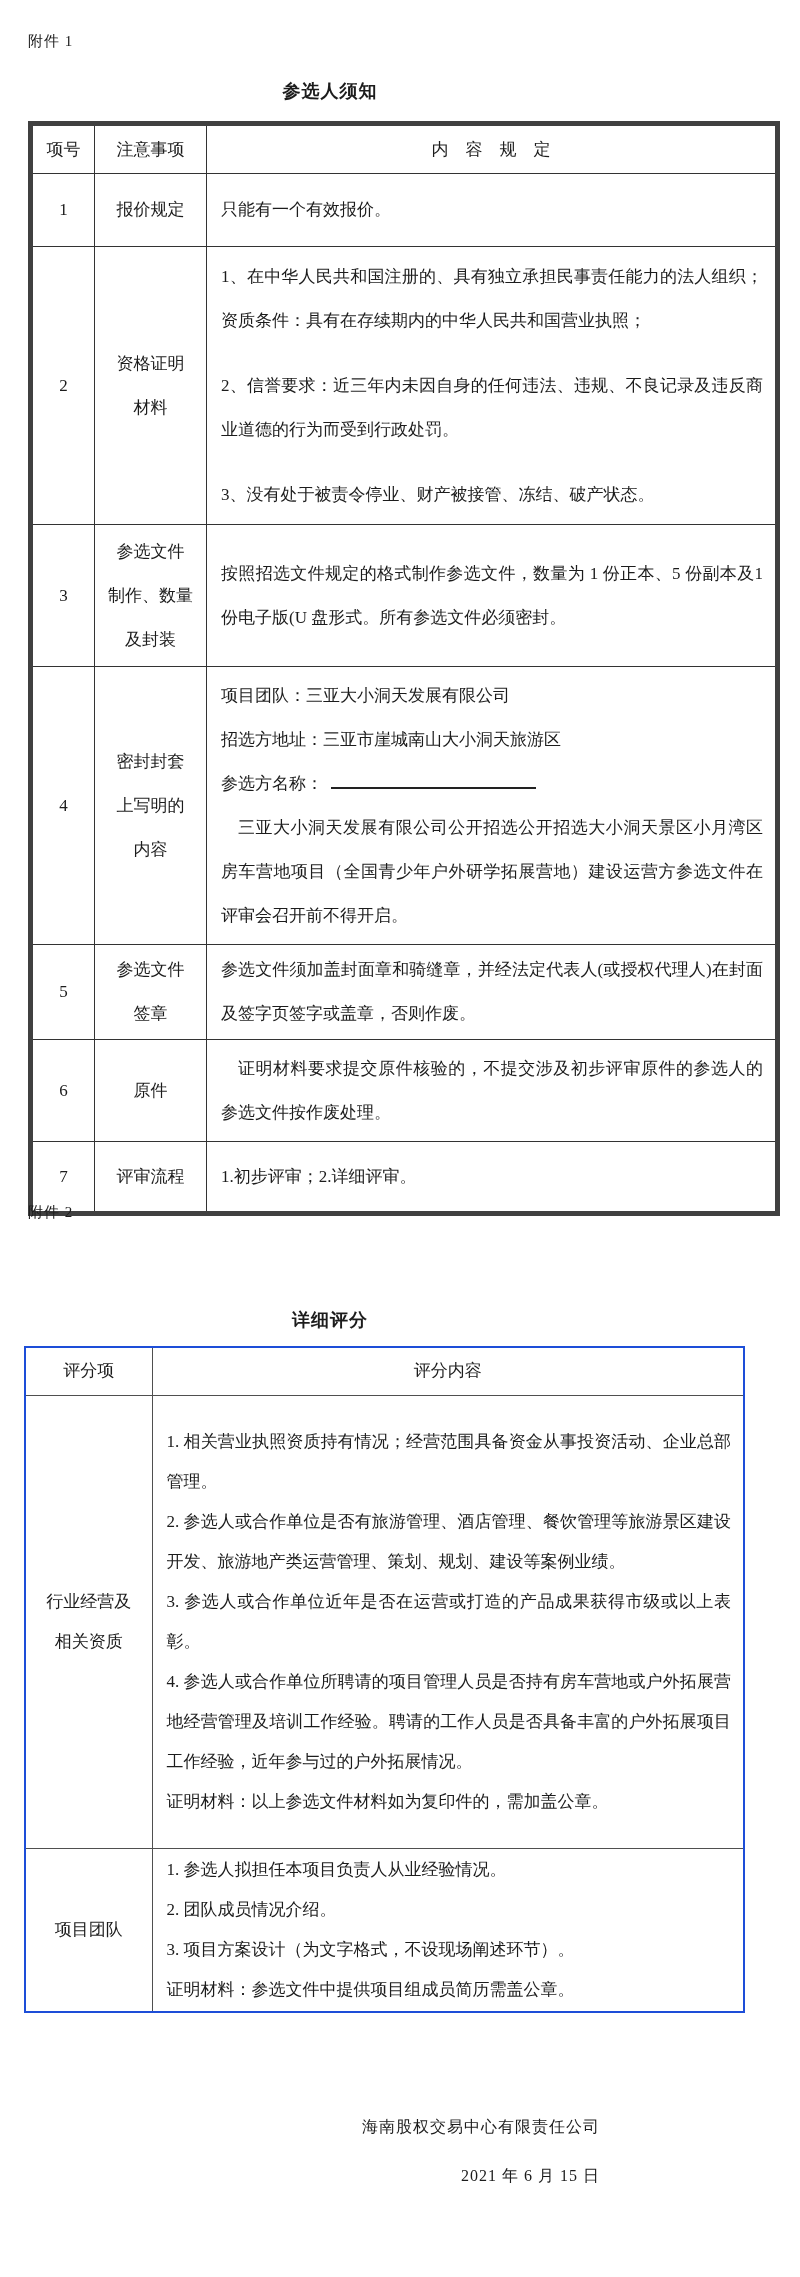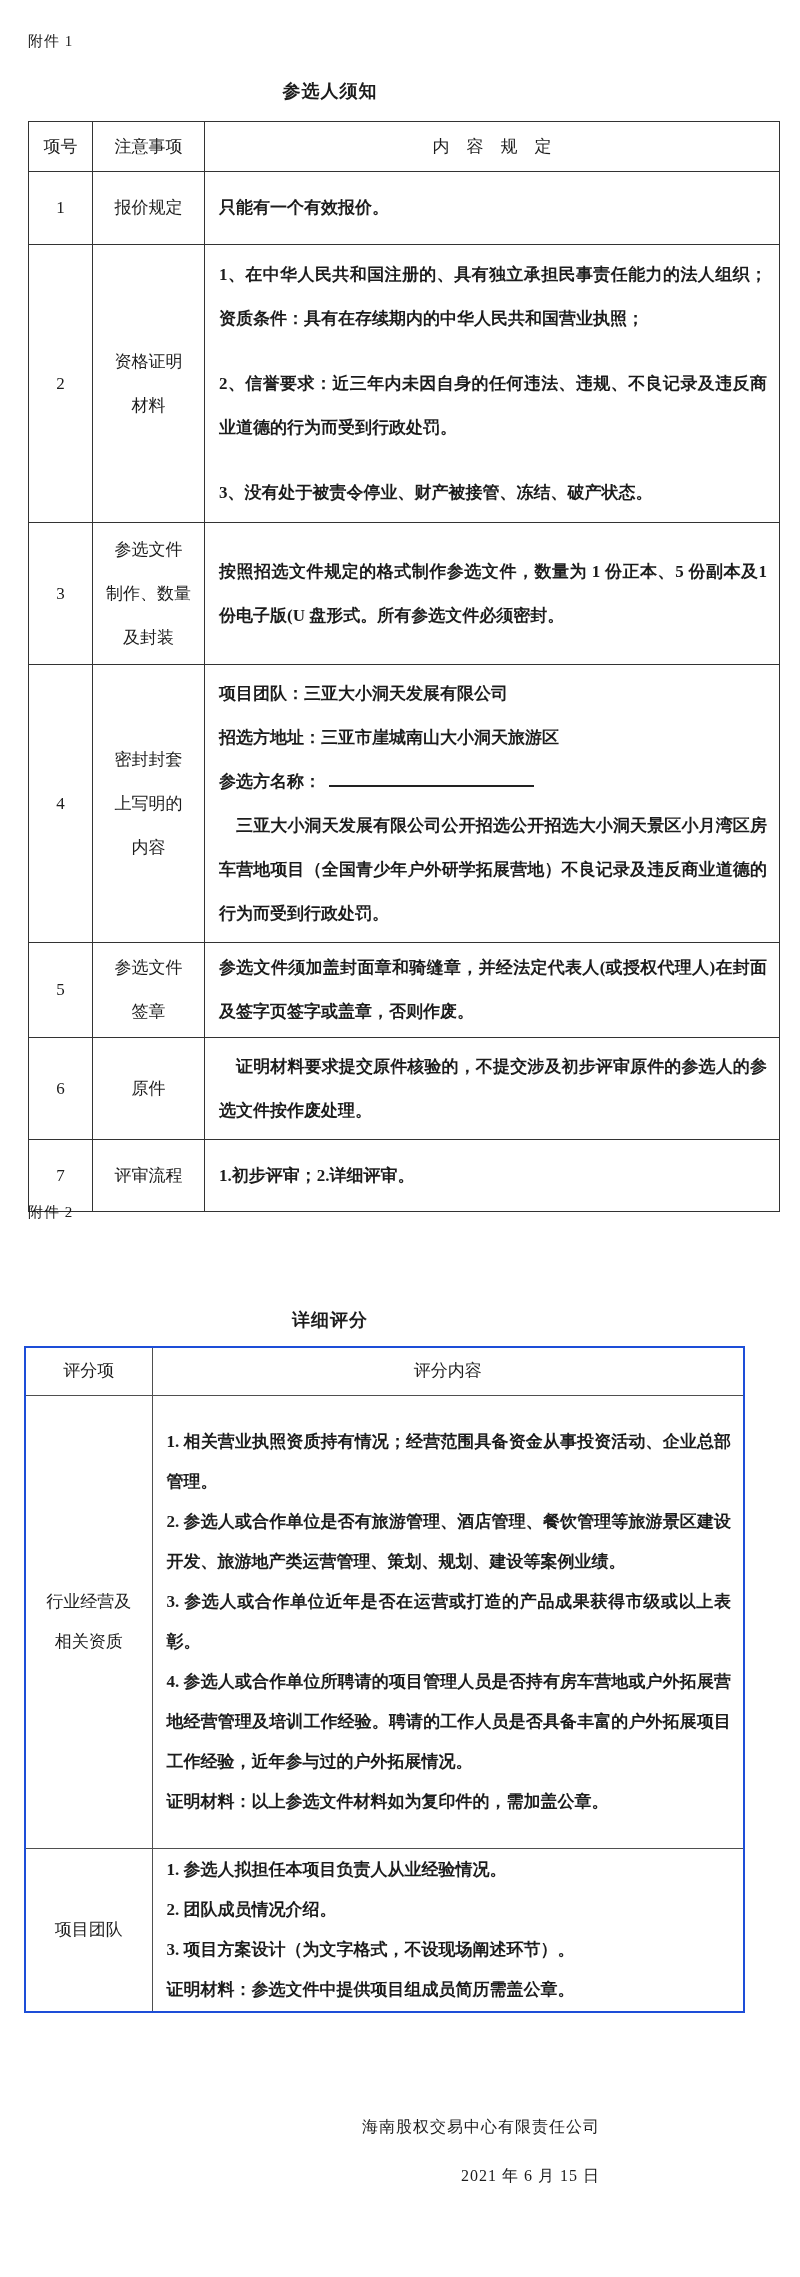--- a/index.html
+++ b/index.html
@@ -15,30 +15,30 @@
     position:absolute; left:0; width:100%; text-align:center;
     font-size:18px; font-weight:bold; margin:0; letter-spacing:1px;
   }
   .t1 { top:79px; }
   .t2 { top:1308px; }
 
   table.tbl { border-collapse:collapse; table-layout:fixed; position:absolute; }
   .tbl td { vertical-align:middle; font-size:17px; overflow:hidden; }
 
   
-  .tbl1 { left:28px; top:121px; width:752px; border:1px solid #404040; }
+  .tbl1 { left:28px; top:121px; width:752px; border:5px solid #404040; }
   .tbl1 td { border:1px solid #333; line-height:44px; }
   
   .tbl2 { left:24px; top:1346px; width:721px; border:2px solid #1d4ed8; }
   .tbl2 td { border:1px solid #4f4f4f; line-height:40px; }
 
   .c-center { text-align:center; padding:0 4px; }
   .label { white-space:pre-line; }
   .num { font-size:16px; }
-  .content { text-align:justify; padding:0 12px 0 14px;font-weight:bold; }
+  .content { text-align:justify; padding:0 12px 0 14px; }
   .content p { margin:0; }
   .content.spaced p + p { margin-top:21px; }
   p.indent { text-indent:1em; }
   .hdr td { font-size:17px; }
   .blank {
     display:inline-block; width:205px; height:1em;
     border-bottom:2px solid #222; margin-left:8px;
   }
   .footer-line {
     position:absolute; right:60px; text-align:right; font-size:16px;
@@ -96,21 +96,21 @@
     </tr>
     <tr style="height:278px">
       <td class="c-center num">4</td>
       <td class="c-center label">密封封套
 上写明的
 内容</td>
       <td class="content">
         <p>项目团队：三亚大小洞天发展有限公司</p>
         <p>招选方地址：三亚市崖城南山大小洞天旅游区</p>
         <p><span>参选方名称：</span><span class="blank"></span></p>
-        <p class="indent">三亚大小洞天发展有限公司公开招选公开招选大小洞天景区小月湾区房车营地项目（全国青少年户外研学拓展营地）不良记录及违反商业道德的行为而受到行政处罚。</p>
+        <p class="indent">三亚大小洞天发展有限公司公开招选公开招选大小洞天景区小月湾区房车营地项目（全国青少年户外研学拓展营地）建设运营方参选文件在评审会召开前不得开启。</p>
       </td>
     </tr>
     <tr style="height:95px">
       <td class="c-center num">5</td>
       <td class="c-center label">参选文件
 签章</td>
       <td class="content">
         <p>参选文件须加盖封面章和骑缝章，并经法定代表人(或授权代理人)在封面及签字页签字或盖章，否则作废。</p>
       </td>
     </tr>

